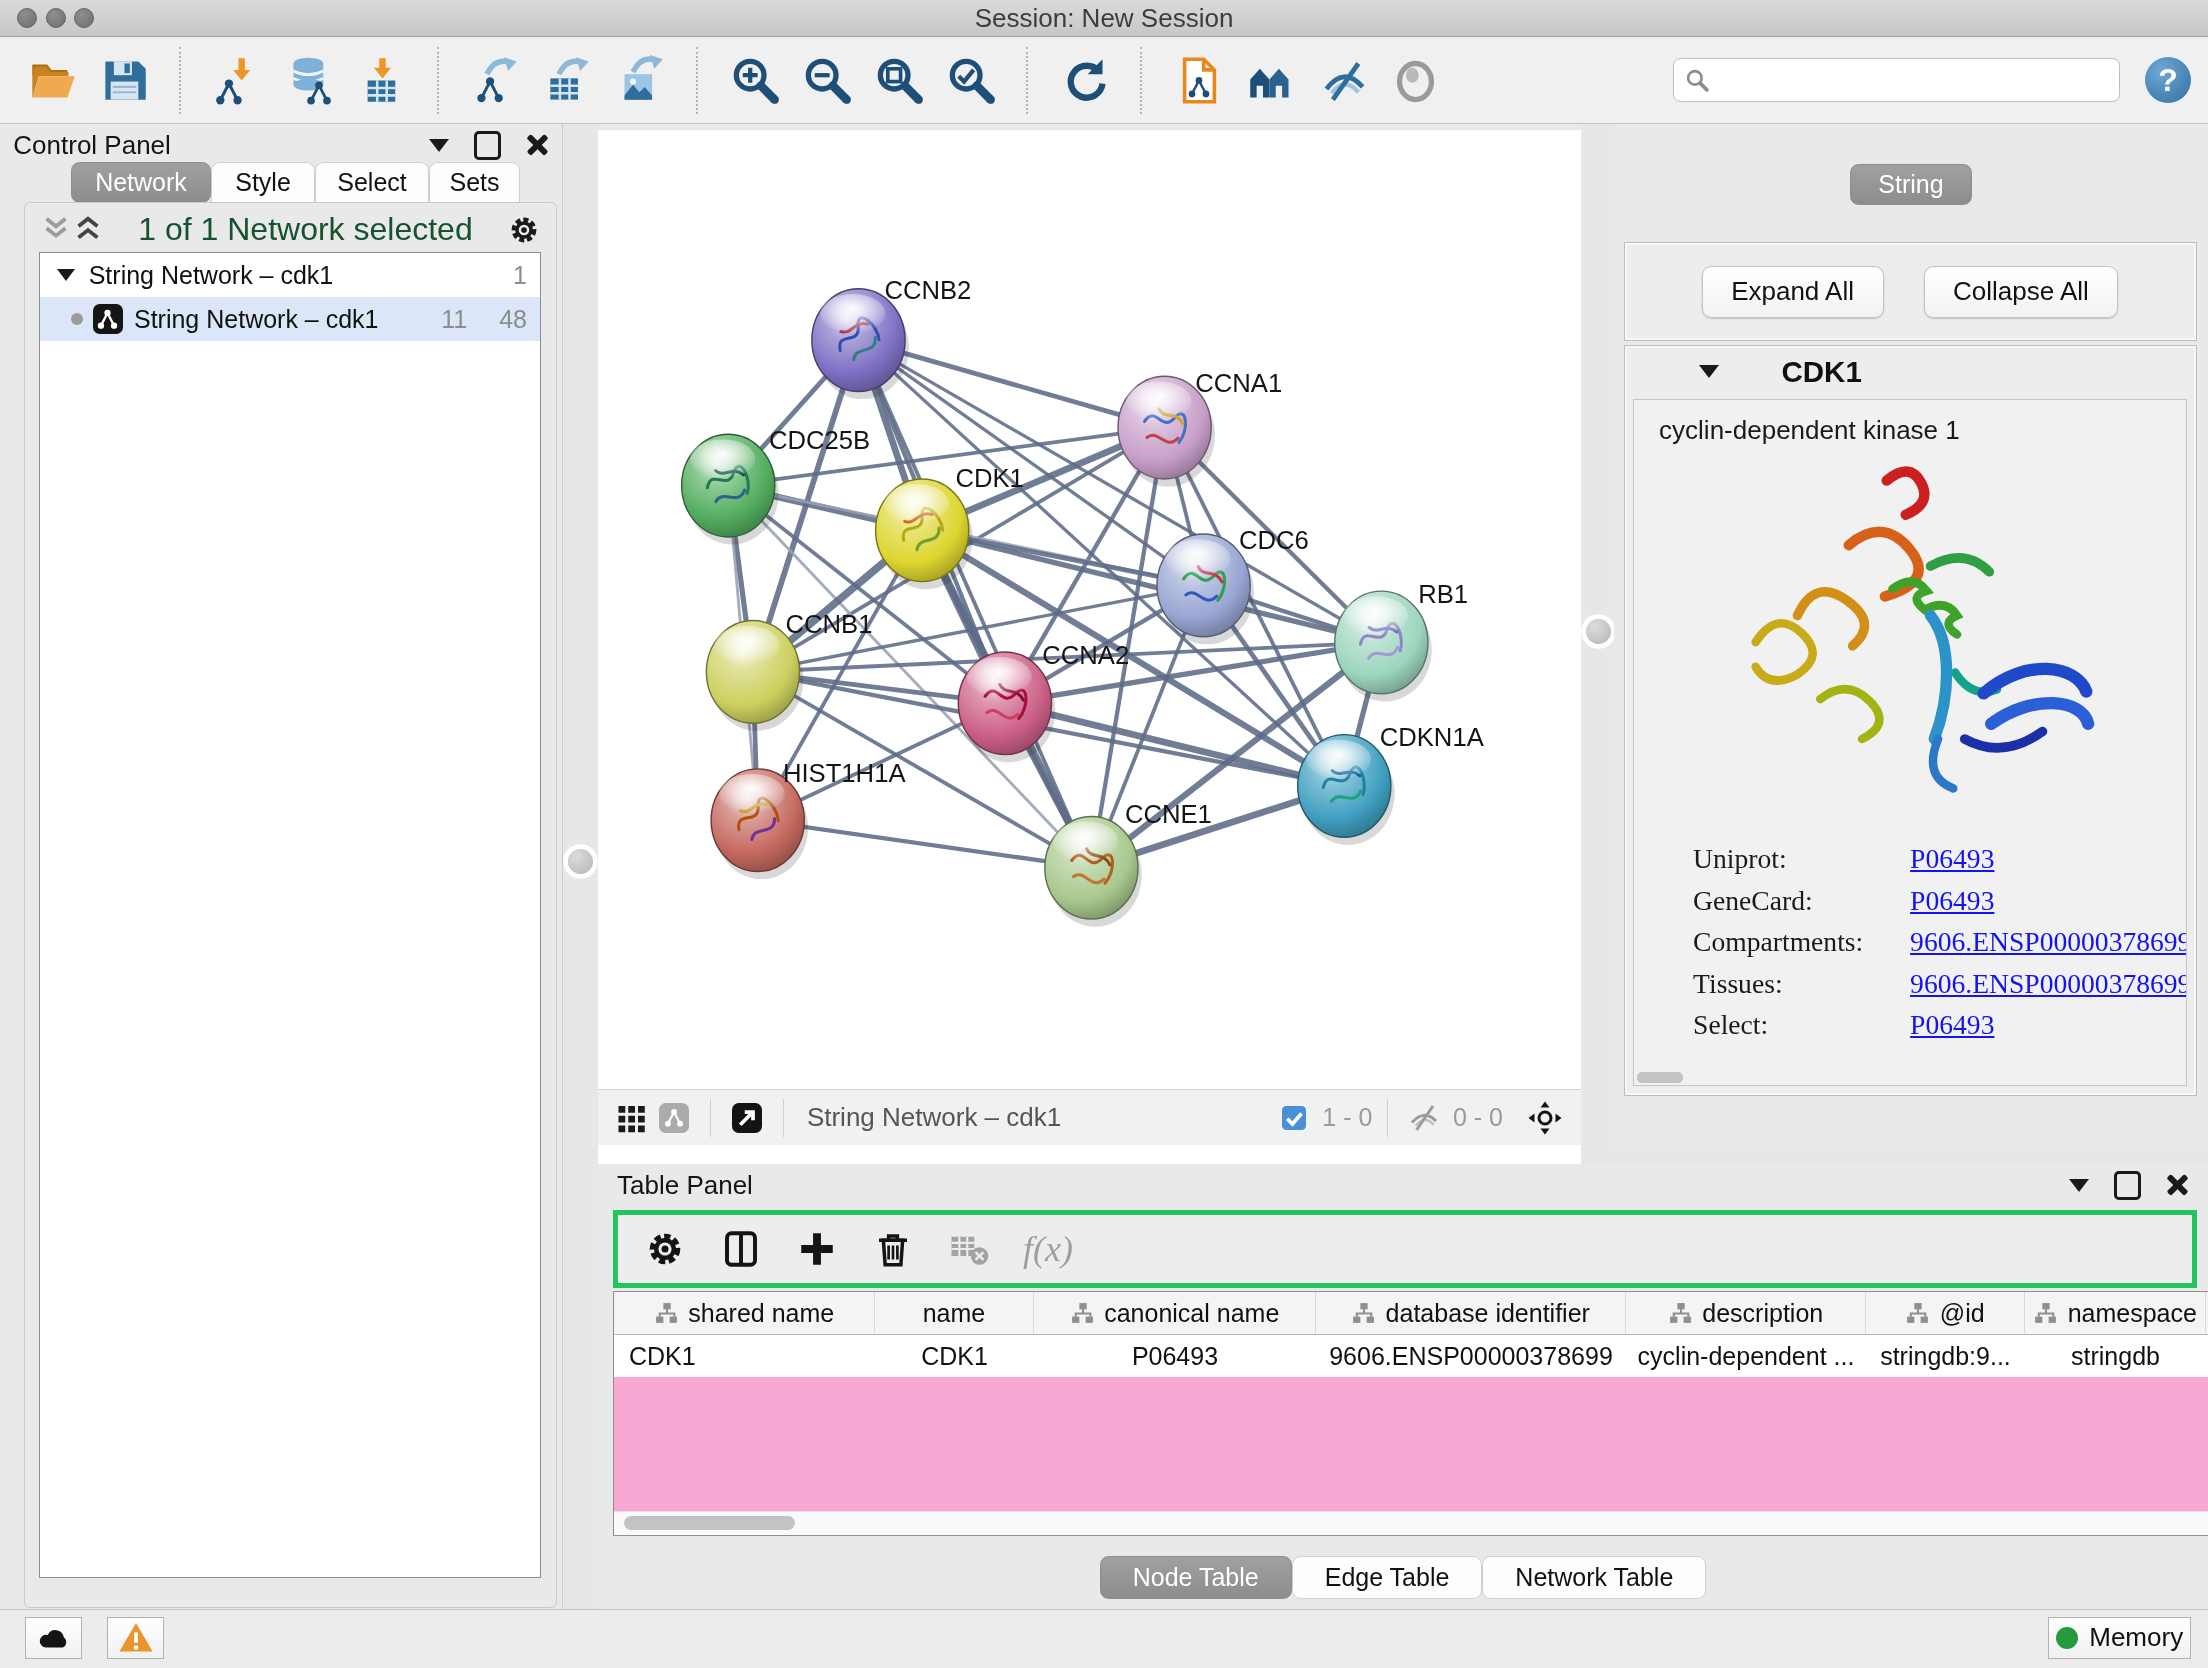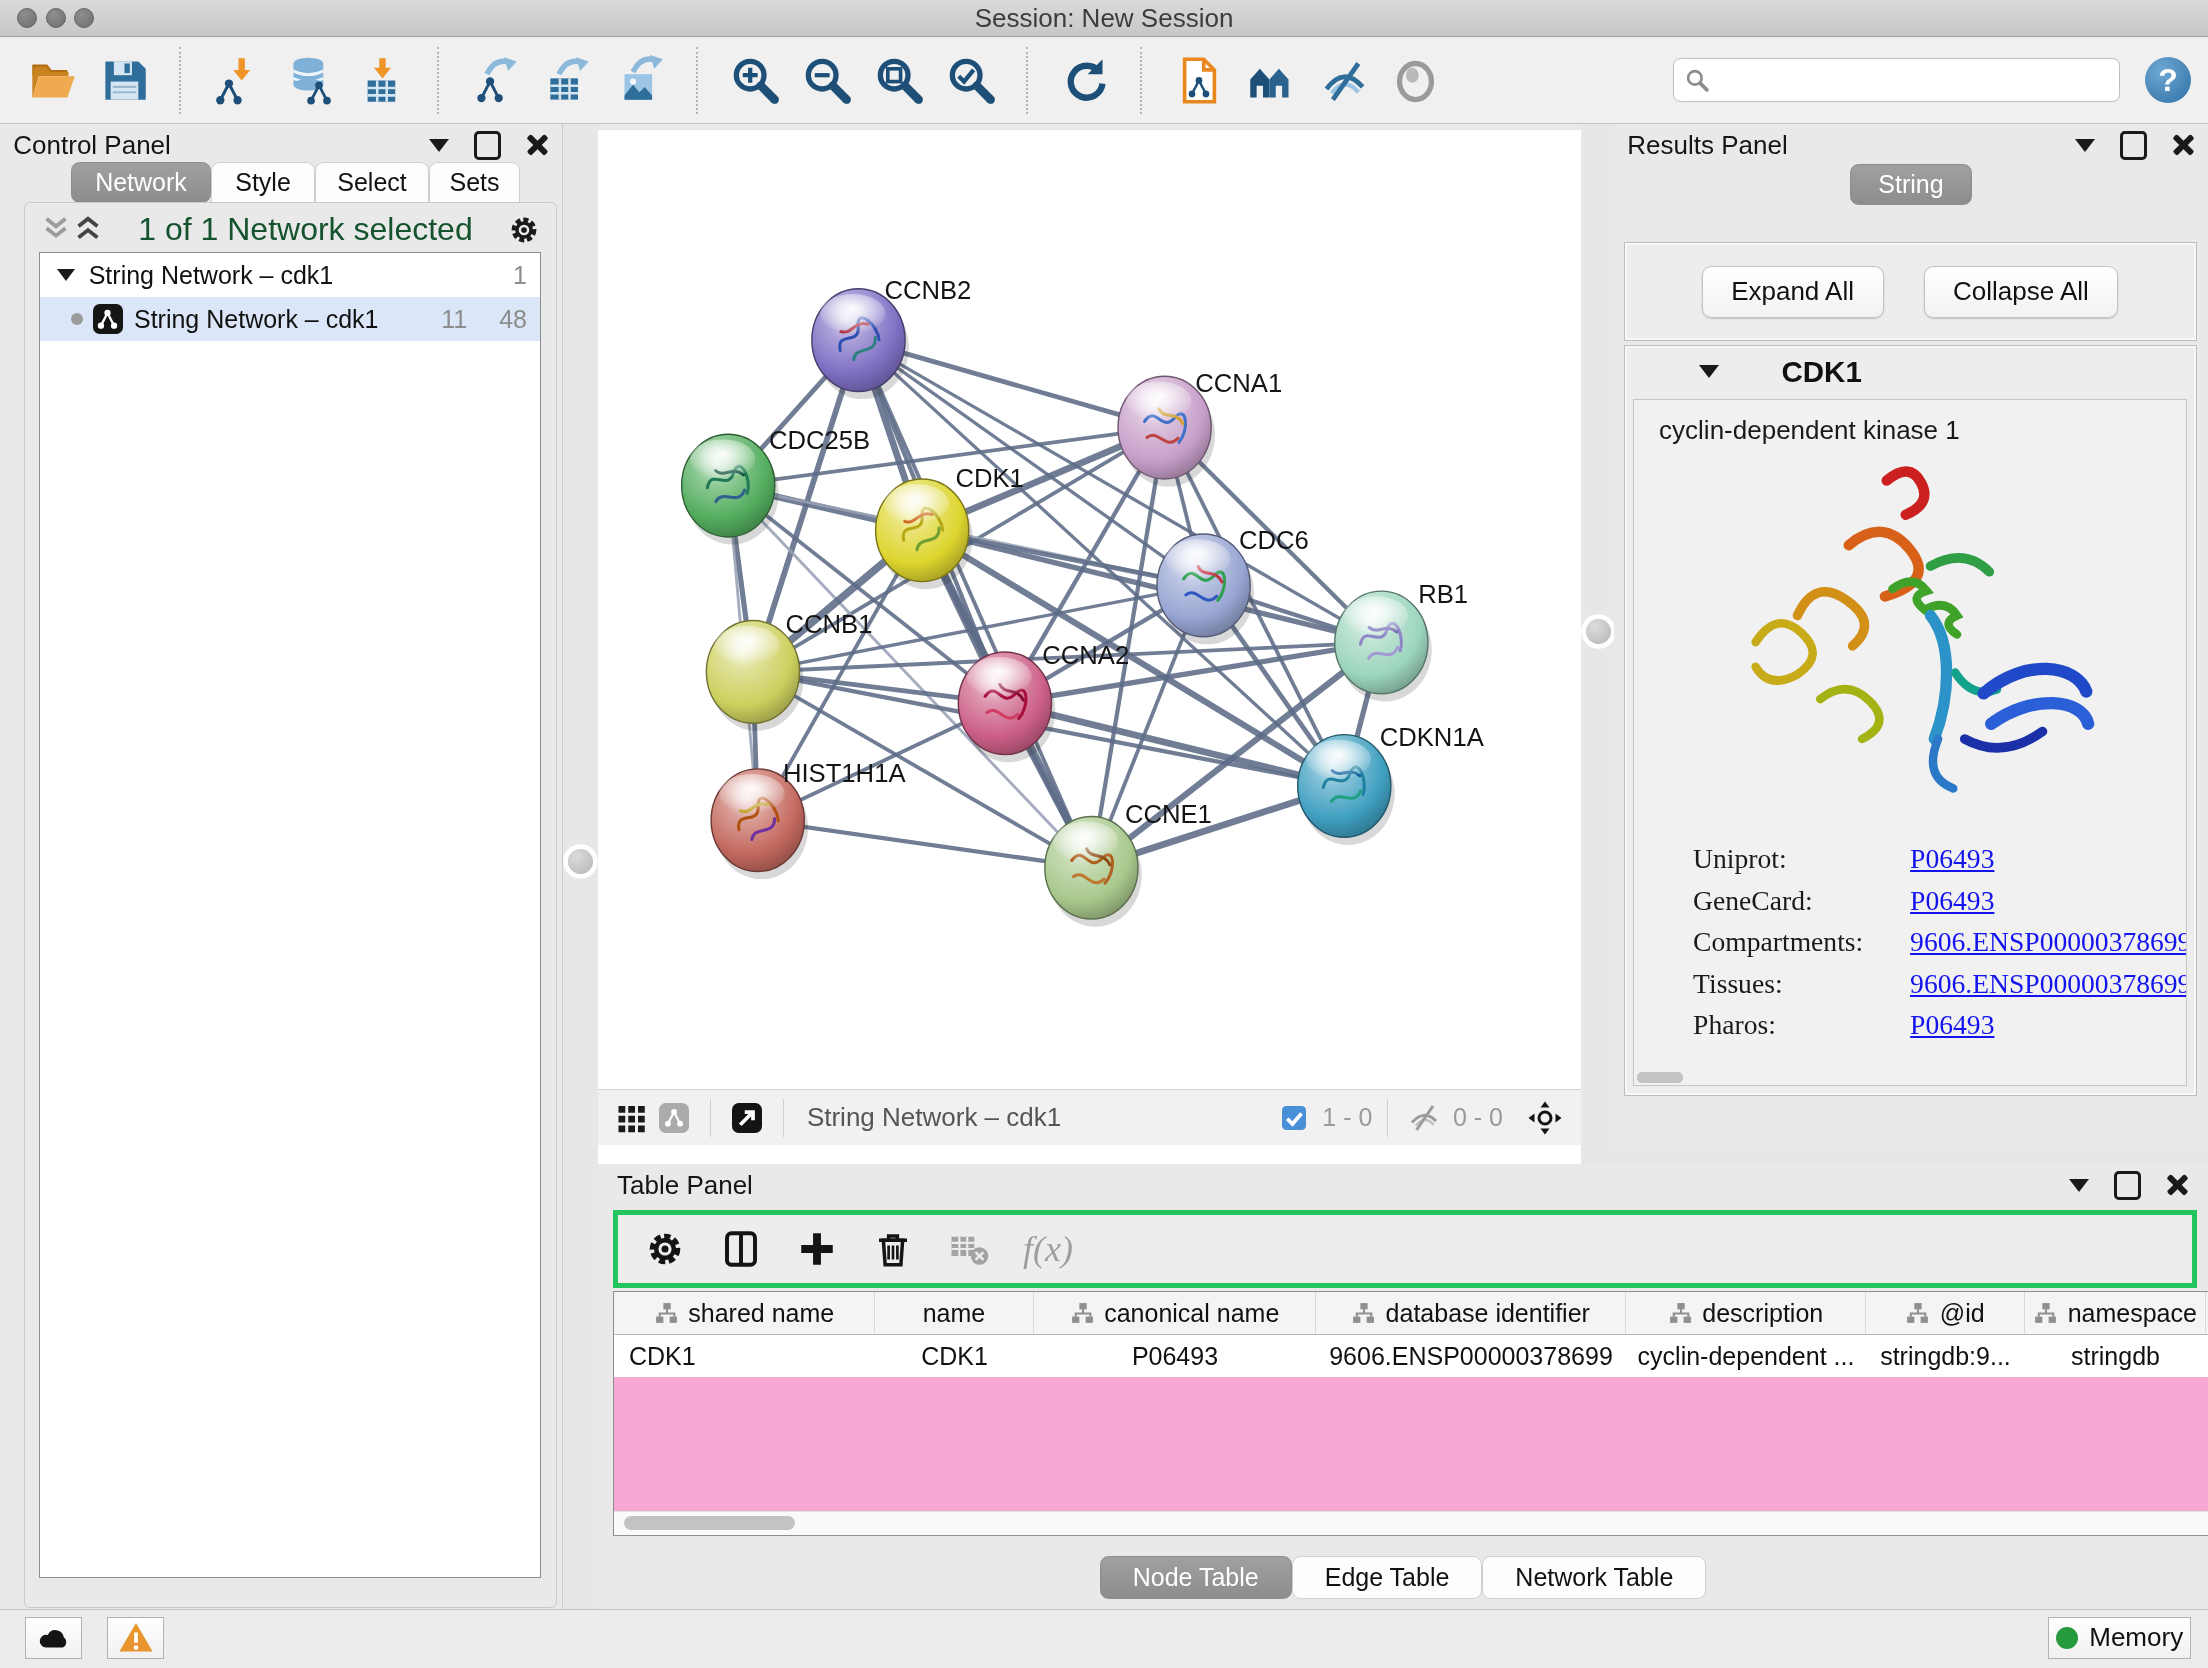--- a/index.html
+++ b/index.html
@@ -676,28 +676,20 @@
     <span class="nt-count">0 - 0</span>
     <span class="ntico" style="margin:0 15px 0 21px">
       <svg viewBox="0 0 48 48">
         <circle cx="24" cy="24" r="8" fill="none" stroke="#141414" stroke-width="4"></circle>
         <path d="M24 2l6 8H18zM24 46l6-8H18zM2 24l8-6v12zM46 24l-8-6v12z" fill="#141414"></path>
         </svg>
     </span>
   </div>
 
   <div id="right-col">
-    <div class="panel-head">
-      <span class="panel-title">Results Panel</span>
-      <span class="head-ctls">
-        <span class="ctl-tri"></span>
-        <span class="ctl-box"></span>
-        <span class="ctl-x"></span>
-      </span>
-    </div>
     <div id="rp-tab" class="tab active">String</div>
     <div id="rp-btnbox">
       <button class="rp-btn">Expand All</button>
       <button class="rp-btn">Collapse All</button>
     </div>
     <div id="rp-section">
       <div id="rp-sec-head">
         <span class="ctl-tri"></span>
         <span id="rp-protein-name">CDK1</span>
       </div>
@@ -731,21 +723,21 @@
             </div>
             <div class="xrow">
               <span class="xlabel">Compartments:</span>
               <a class="xlink">9606.ENSP00000378699</a>
             </div>
             <div class="xrow">
               <span class="xlabel">Tissues:</span>
               <a class="xlink">9606.ENSP00000378699</a>
             </div>
             <div class="xrow">
-              <span class="xlabel">Pharos:</span>
+              <span class="xlabel">Select:</span>
               <a class="xlink">P06493</a>
             </div>
           </div>
         <div id="rp-scrollfrag"></div>
       </div>
     </div>
   </div>
 
   <div id="table-panel">
     <div class="panel-head" style="padding:0 19px">

